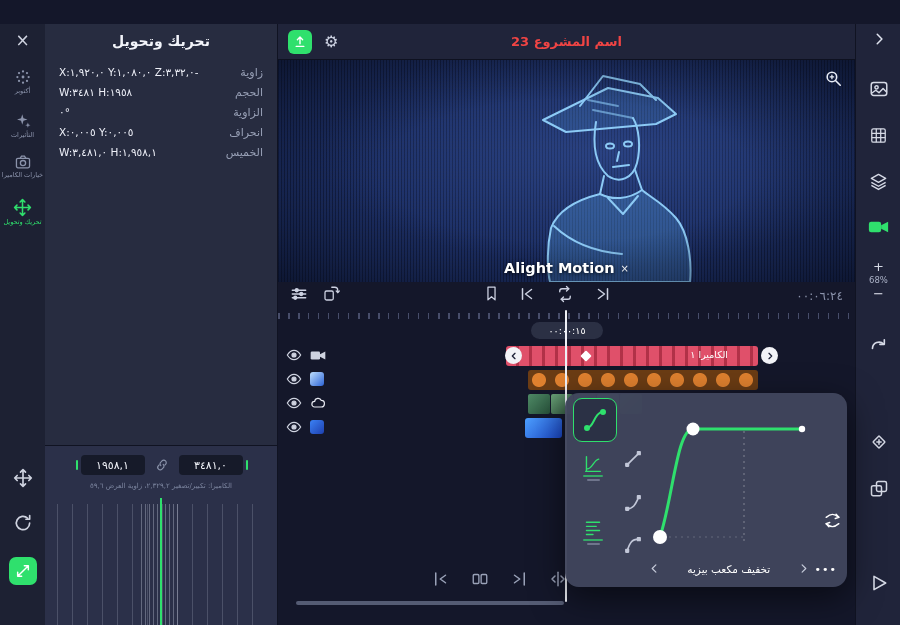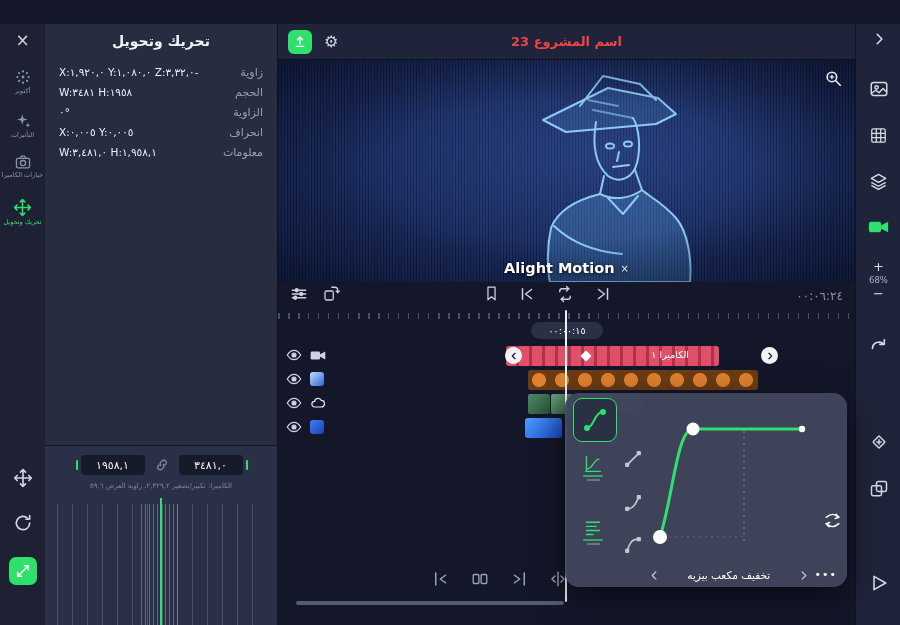--- a/index.html
+++ b/index.html
@@ -59,21 +59,21 @@
   .ruler-ticks{position:absolute;left:0;right:0;top:5px;height:6px;
                background:repeating-linear-gradient(90deg,#596080 0 1.5px,transparent 1.5px 10px);opacity:.75;}
   .ph-badge{position:absolute;left:253px;top:14px;width:72px;height:17px;background:#2b3044;border-radius:9px;
             display:flex;align-items:center;justify-content:center;font-size:9.5px;color:#fff;direction:ltr;}
   .playhead{left:565px;top:310px;width:2px;height:292px;background:#eef0f6;border-radius:1px;z-index:6;}
   
   .tracks{left:278px;top:346px;width:577px;height:100px;}
   .trow{position:absolute;left:0;width:577px;height:20px;}
   .trow .lic{position:absolute;left:8px;top:2px;display:flex;gap:8px;align-items:center;}
   .bar{position:absolute;top:0;height:20px;border-radius:3px;}
-  .bar-red{left:228px;width:213px;background:#e0506a;
+  .bar-red{left:228px;width:252px;background:#e0506a;
            background-image:repeating-linear-gradient(90deg,transparent 0 10px,rgba(120,12,30,.45) 10px 13px);}
   .bar-red .tlabel{position:absolute;right:30px;top:3px;font-size:9.5px;color:#fff;direction:rtl;}
   .kf-diamond{position:absolute;left:76px;top:6px;width:8px;height:8px;background:#fff;transform:rotate(45deg);border-radius:1px;}
   .chev-c{position:absolute;top:1px;width:17px;height:17px;border-radius:50%;background:#f2f3f7;color:#20243a;
           display:flex;align-items:center;justify-content:center;cursor:pointer;z-index:3;}
   .bar-orange{left:250px;width:230px;background-color:#6b3c14;border-radius:3px;
       background-image:radial-gradient(circle at 11px 10px, #e0812f 6.5px, rgba(0,0,0,0) 7.5px);background-size:23px 20px;}
   .thumbs{position:absolute;left:250px;top:0;display:flex;gap:1px;}
   .thumb{width:22px;height:20px;border-radius:2px;}
   .bar-blue{left:247px;width:37px;background:linear-gradient(135deg,#4da0ff,#1b47c8);}
@@ -92,21 +92,21 @@
   
   .popup{left:565px;top:393px;width:282px;height:194px;background:rgba(64,69,92,.97);border-radius:14px;
          box-shadow:0 10px 34px rgba(0,0,0,.55);z-index:20;}
   .preset-sel{position:absolute;left:8px;top:5px;width:42px;height:42px;border:1.5px solid #2fe06d;border-radius:9px;
               background:#2b3145;display:flex;align-items:center;justify-content:center;cursor:pointer;}
   .libcard{position:absolute;left:12px;width:32px;display:flex;flex-direction:column;align-items:center;gap:2px;cursor:pointer;}
   .libcard .l1{width:20px;height:2px;background:rgba(47,224,109,.65);border-radius:1px;}
   .libcard .l2{width:13px;height:2px;background:rgba(160,168,190,.5);border-radius:1px;}
   .minip{position:absolute;left:58px;width:22px;height:22px;color:#c2c7d8;cursor:pointer;}
   .graph{position:absolute;left:84px;top:8px;width:186px;height:148px;}
-  .pop-foot{position:absolute;left:84px;right:10px;bottom:6px;height:18px;display:flex;align-items:flex-end;gap:6px;}
+  .pop-foot{position:absolute;left:84px;right:10px;bottom:6px;height:18px;display:flex;align-items:flex-start;gap:6px;}
   .pop-foot .t{flex:1;text-align:center;font-size:10.5px;color:#fff;direction:rtl;}
   .swapic{position:absolute;left:258px;top:118px;cursor:pointer;}
 </style>
 </head>
 <body>
 
 <div class="app">
 
 
   <div class="abs rail">
@@ -194,21 +194,21 @@
       </div>
       <div class="prow">
         <span class="pl">الزاوية</span>
         <span class="pv">٠°</span>
       </div>
       <div class="prow">
         <span class="pl">انحراف</span>
         <span class="pv">X:٠,٠٠٥ Y:٠,٠٠٥</span>
       </div>
       <div class="prow">
-        <span class="pl">معلومات</span>
+        <span class="pl">الخميس</span>
         <span class="pv">W:٣,٤٨١,٠ H:١,٩٥٨,١</span>
       </div>
     </div>
   </div>
 
   <div class="abs tfoot">
     <div class="pillrow">
       <div class="pill">
         <div class="tick" style="left:-5px;"></div>
         <span style="direction:ltr;">١٩٥٨,١</span>

